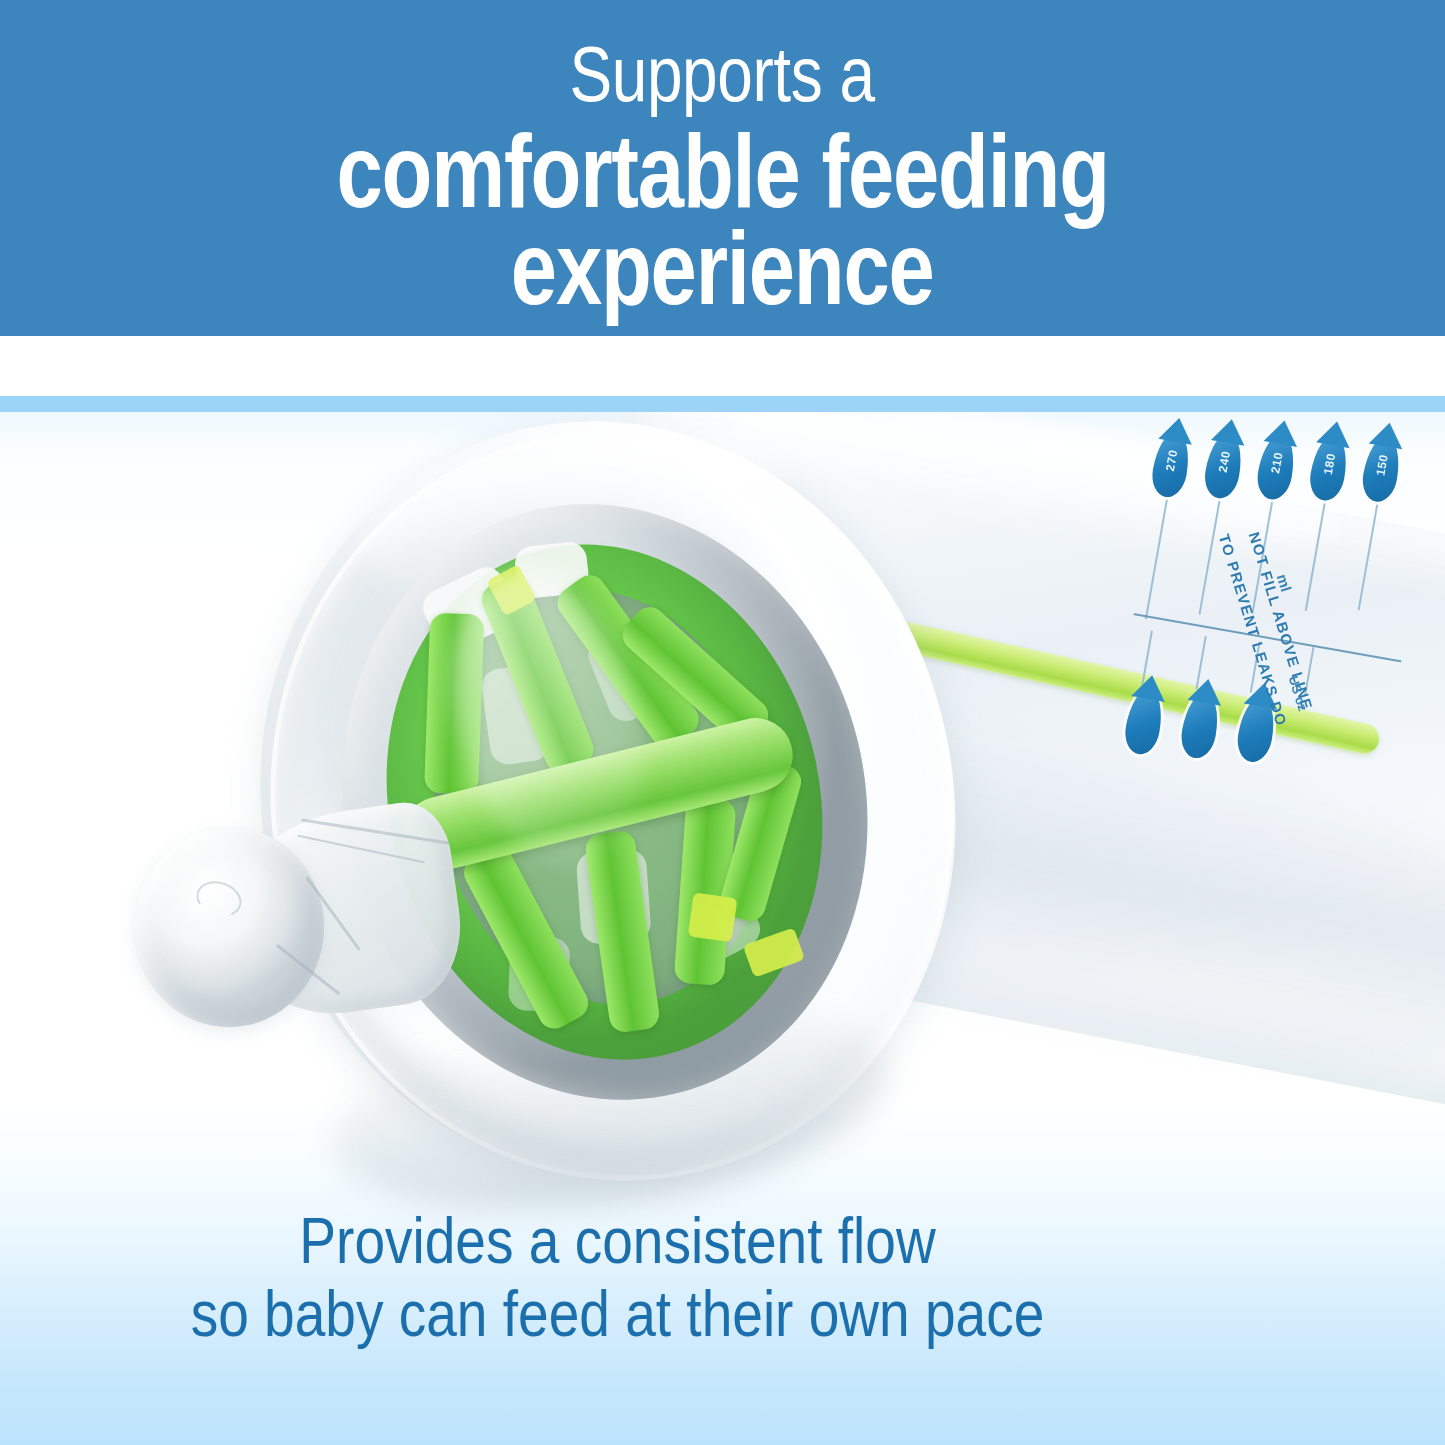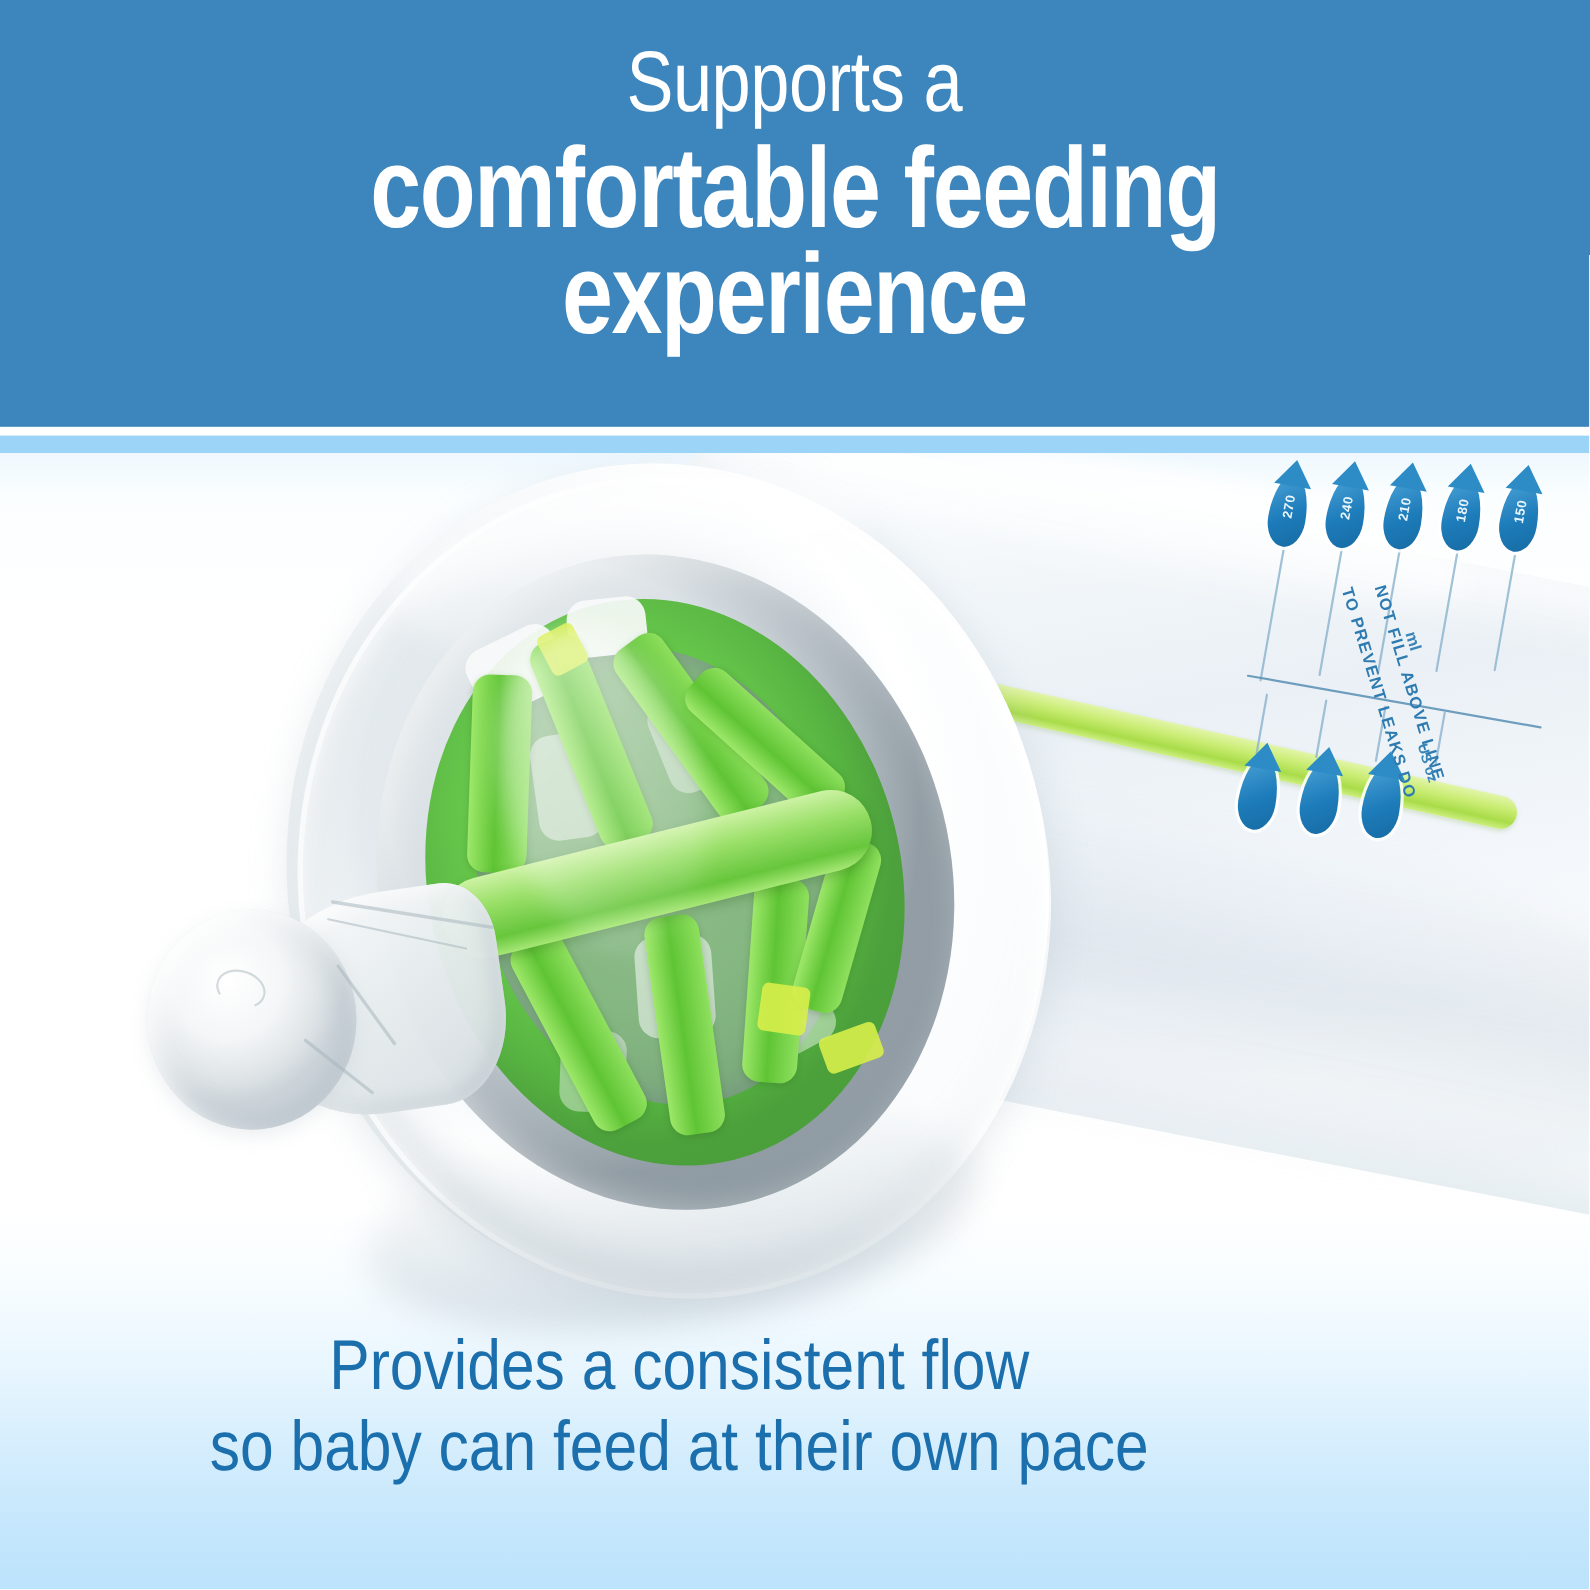--- a/index.html
+++ b/index.html
@@ -18,21 +18,21 @@
     overflow: hidden;
     background: #ffffff;
   }
 
   
   .header-banner {
     position: absolute;
     left: 0;
     top: 0;
     width: 1445px;
-    height: 388px;
+    height: 336px;
     background: #3c85bd;
     display: flex;
     flex-direction: column;
     align-items: center;
     justify-content: flex-start;
     padding-top: 36px;
     box-sizing: border-box;
   }
   .headline-light {
     color: #ffffff;

